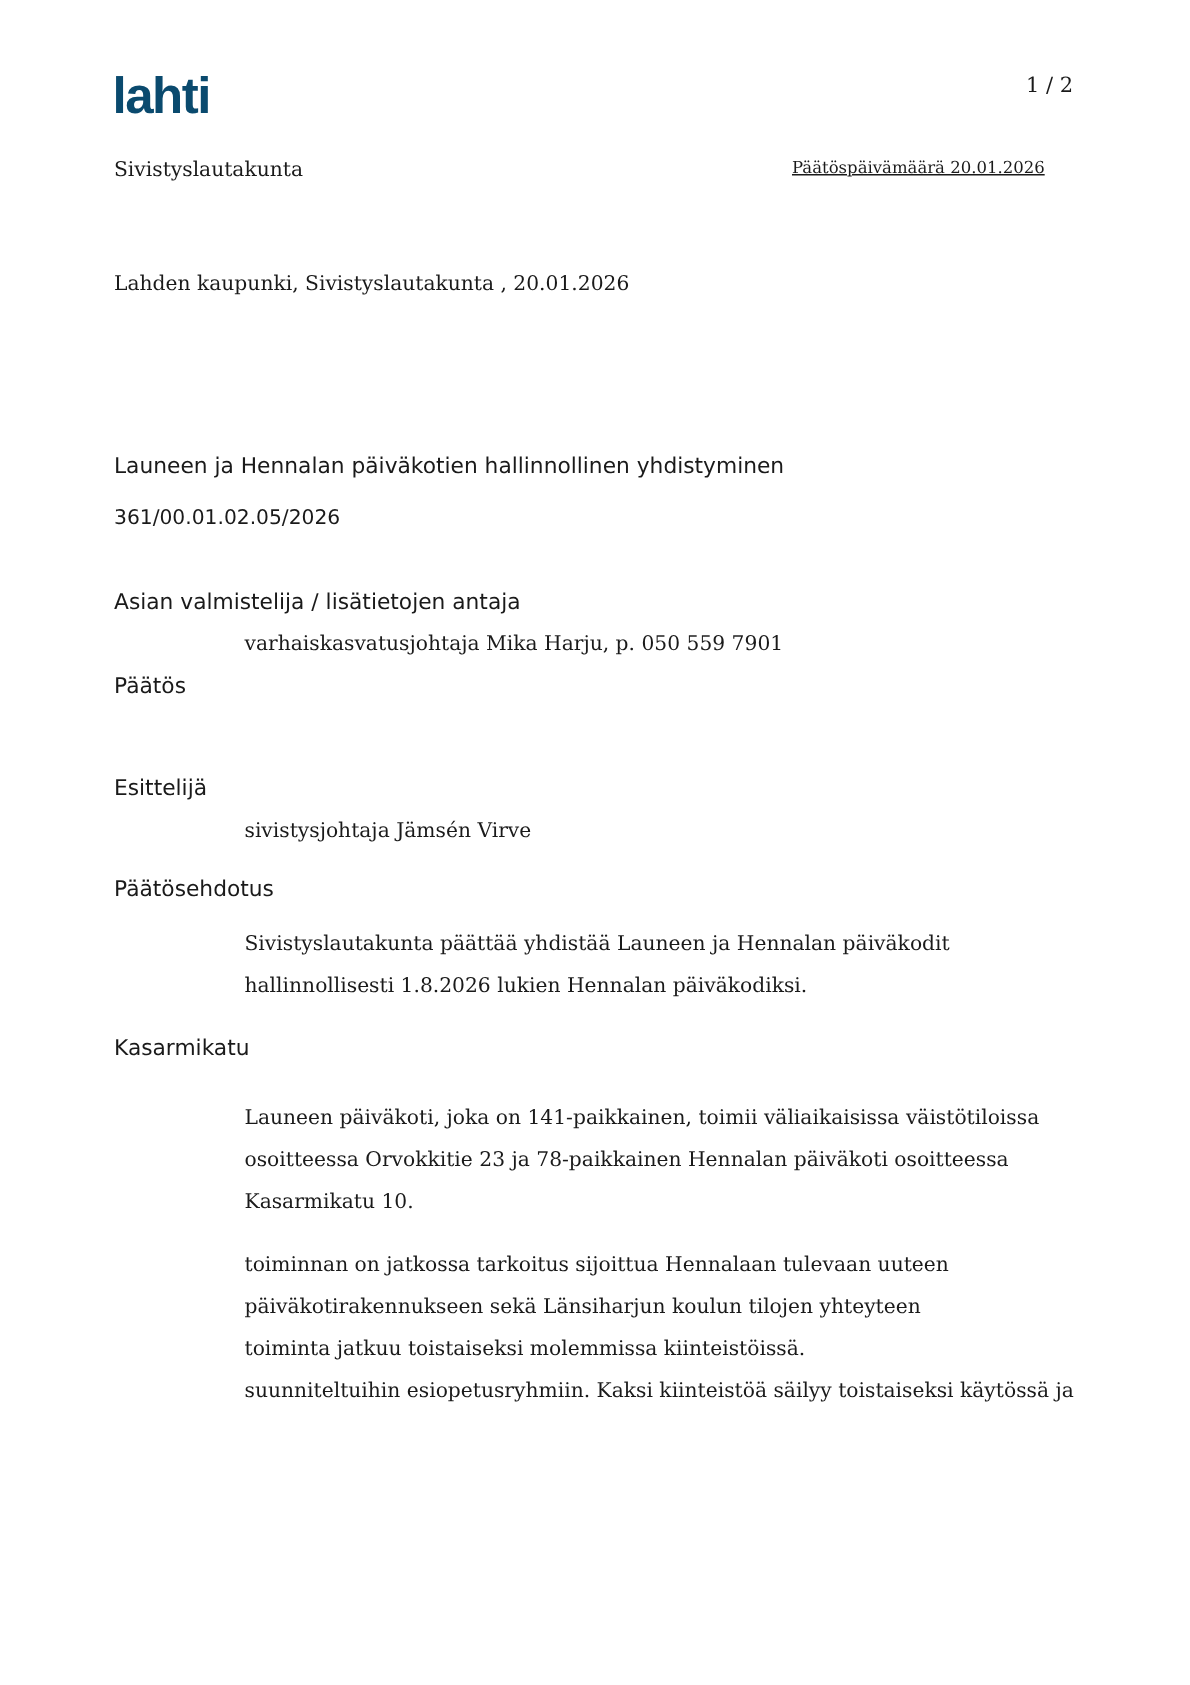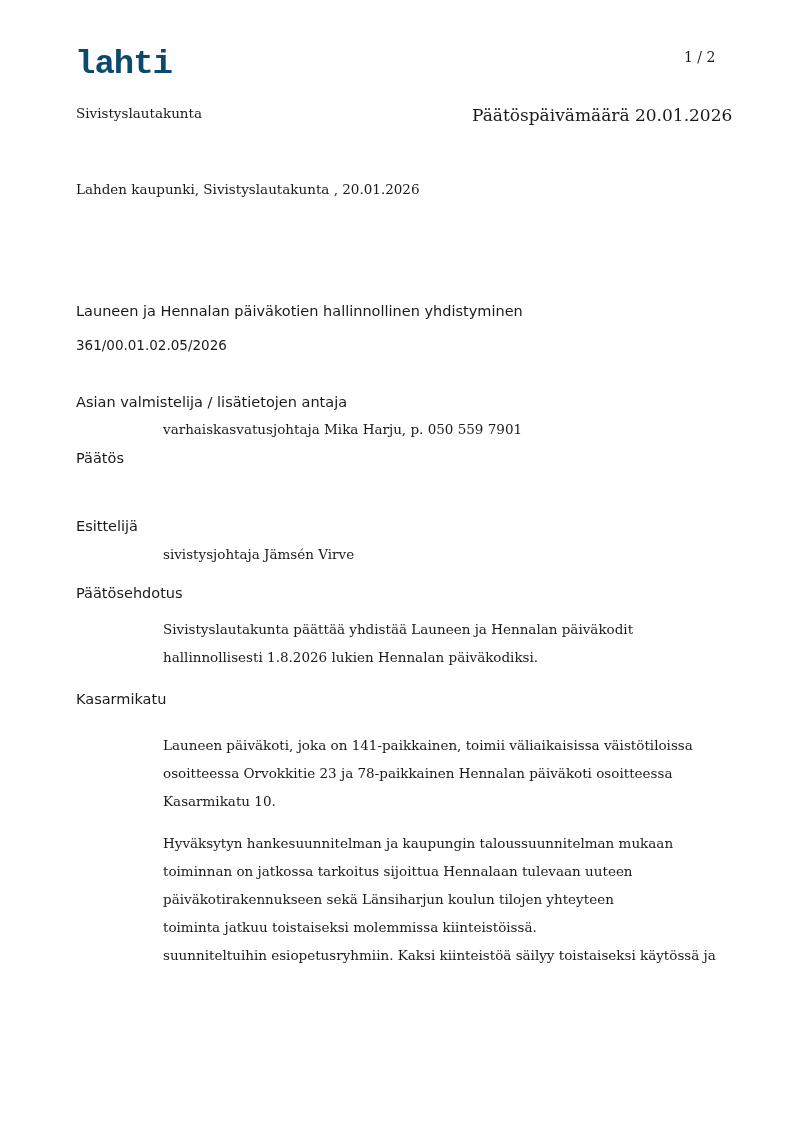--- a/index.html
+++ b/index.html
@@ -1,24 +1,24 @@
 <!DOCTYPE html>
 <html><head>
 <meta charset="utf-8">
 <style>
   html, body { margin: 0; padding: 0; background: #ffffff; }
   body { width: 793px; height: 1123px; position: relative; overflow: hidden; color: #1a1a1a; }
   .serif { font-family: "DejaVu Serif", "Liberation Serif", serif; }
   .sans  { font-family: "DejaVu Sans", "Liberation Sans", sans-serif; }
   .abs { position: absolute; white-space: nowrap; }
 
-  .logo { left: 75px; top: 44px; font-family: Liberation Mono, monospace; font-weight: bold; font-size: 34px; letter-spacing: -1px; color: #0a4a6e; line-height: 40px; text-align: center; }
+  .logo { left: 75px; top: 44px; font-family: Liberation Sans, sans-serif; font-weight: bold; font-size: 34px; letter-spacing: -1px; color: #0a4a6e; line-height: 40px; text-align: center; }
   .pageno { left: 684px; top: 49px; font-size: 14px; }
   .hdr-left { left: 76px; top: 105px; font-size: 13.5px; }
-  .hdr-right { left: 472px; top: 105px; font-size: 17px; }
+  .hdr-right { left: 528px; top: 105px; font-size: 11px; text-decoration: underline; }
   .meeting { left: 76px; top: 181px; font-size: 13.5px; }
 
   .title { left: 76px; top: 303px; font-size: 14.5px; }
   .docnum { left: 76px; top: 337px; font-size: 13.5px; }
 
   .sec-label { left: 76px; font-size: 14.5px; text-align: right; }
   .indent { left: 163px; font-size: 13.5px; }
 
   .para { position: absolute; left: 163px; width: 560px; font-size: 13.5px; line-height: 28px; }
   .para p { margin: 0; white-space: nowrap; }
@@ -50,18 +50,17 @@
   <p>hallinnollisesti 1.8.2026 lukien Hennalan päiväkodiksi.</p>
 </div>
 
 <div class="abs sans sec-label" style="top:691px;">Kasarmikatu</div>
 <div class="para serif" style="top:731px;">
   <p>Launeen päiväkoti, joka on 141-paikkainen, toimii väliaikaisissa väistötiloissa</p>
   <p>osoitteessa Orvokkitie 23 ja 78-paikkainen Hennalan päiväkoti osoitteessa</p>
   <p>Kasarmikatu 10.</p>
 </div>
 <div class="para serif" style="top:829px;">
-  <p>Hyväksytyn hankesuunnitelman ja kaupungin taloussuunnitelman mukaan</p>
   <p>toiminnan on jatkossa tarkoitus sijoittua Hennalaan tulevaan uuteen</p>
   <p>päiväkotirakennukseen sekä Länsiharjun koulun tilojen yhteyteen</p>
   <p>toiminta jatkuu toistaiseksi molemmissa kiinteistöissä.</p>
   <p>suunniteltuihin esiopetusryhmiin. Kaksi kiinteistöä säilyy toistaiseksi käytössä ja</p>
 </div>
 
 </body></html>

